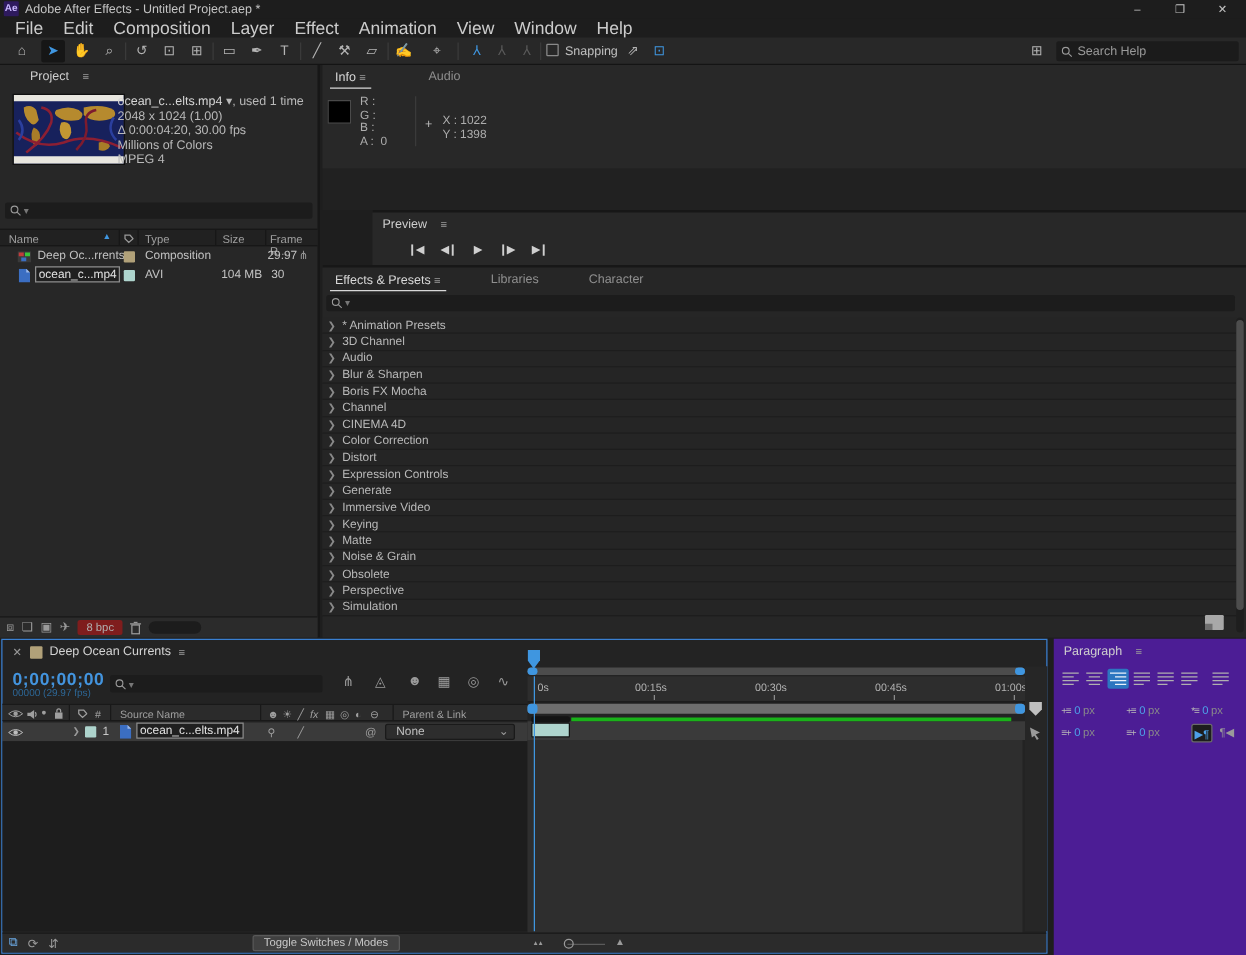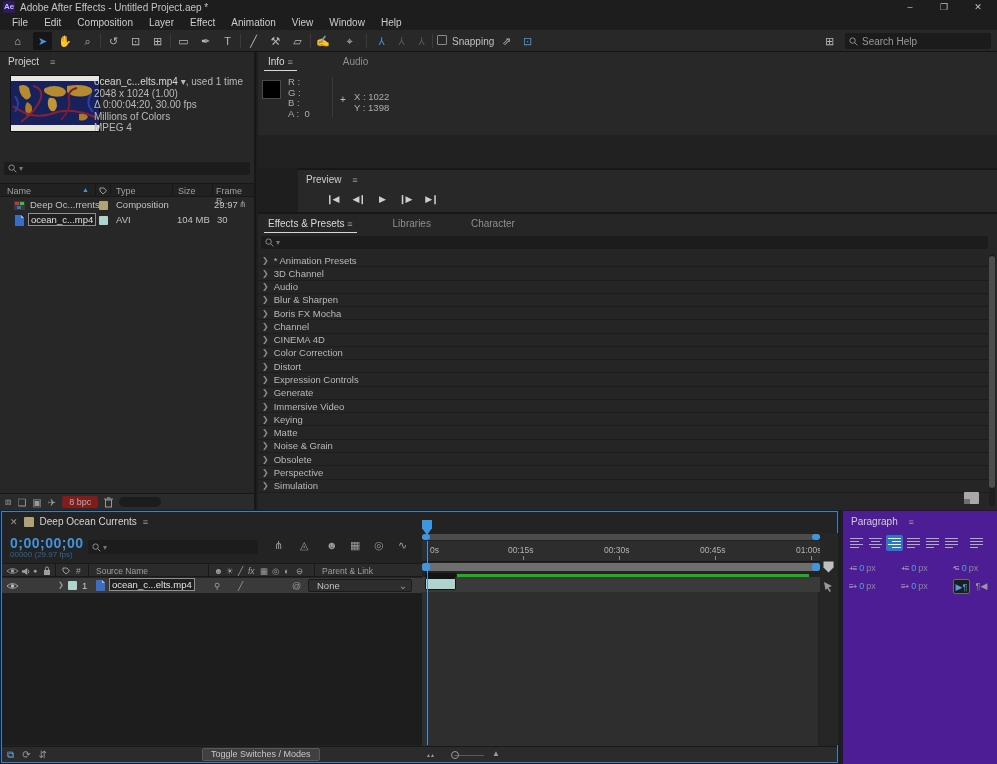--- a/index.html
+++ b/index.html
@@ -18,21 +18,21 @@
   .titlebar { position:absolute; left:0; top:0; width:997px; height:15px; background:#1d1d1d; }
   .ae-badge { position:absolute; left:3px; top:1px; width:12px; height:12px; background:#2e1a5e;
     color:#c9b8ff; font-size:8px; font-weight:bold; text-align:center; line-height:12px; border-radius:1px;}
   .title-text { position:absolute; left:20px; top:2px; font-size:10px; color:#c4c4c4; }
   .win-btn { position:absolute; top:0; width:34px; height:15px; text-align:center; line-height:15px;
     color:#c0c0c0; font-size:9px; }
 
   
   .menubar { position:absolute; left:0; top:15px; width:997px; height:15px; background:#1d1d1d;
     display:flex; align-items:center; padding-left:4px; }
-  .menu-item { padding:0 8px; font-size:10px; color:#cccccc; height:15px; line-height:15px; }
+  .menu-item { padding:0 8px; font-size:14px; color:#cccccc; height:15px; line-height:15px; }
 
   
   .toolbar { position:absolute; left:0; top:30px; width:997px; height:22px; background:#282828;
     border-bottom:1px solid #141414; }
   .tool { position:absolute; top:2px; width:19px; height:18px; line-height:18px; text-align:center;
     font-size:11px; color:#b5b5b5; border-radius:2px; }
   .tool.active { background:#161616; color:#3f96e0; }
   .tool.dim { color:#5a5a5a; }
   .tool.blue { color:#3f96e0; }
   .tsep { position:absolute; top:4px; width:1px; height:14px; background:#3a3a3a; }
@@ -224,21 +224,21 @@
     <div class="help-search">
       <svg width="9" height="9" viewBox="0 0 10 10">
           <circle cx="4" cy="4" r="3" fill="none" stroke="#9a9a9a"></circle>
           <line x1="6.3" y1="6.3" x2="9.3" y2="9.3" stroke="#9a9a9a"></line>
         </svg>
       <span>Search Help</span>
     </div>
   </div>
 
   <div class="panel proj">
-    <div class="abs" style="left:8px;top:4px">
+    <div class="abs" style="left:24px;top:4px">
       <span class="ptitle">Project</span>
       <span class="hamb" style="margin-left:8px">≡</span>
     </div>
     <div class="thumb">
       <svg width="88" height="55" viewBox="0 0 88 55">
         <rect width="88" height="55" fill="#17215c"></rect>
         <rect x="0" y="0" width="88" height="5" fill="#e8e6df"></rect>
         <rect x="0" y="49" width="88" height="6" fill="#e8e6df"></rect>
         <path d="M8 10 Q14 7 18 12 L20 20 Q16 26 13 22 Q8 18 8 10Z" fill="#b68a2e"></path>
         <path d="M16 26 Q22 28 21 36 Q18 44 15 38 Q13 30 16 26Z" fill="#a87c28"></path>

